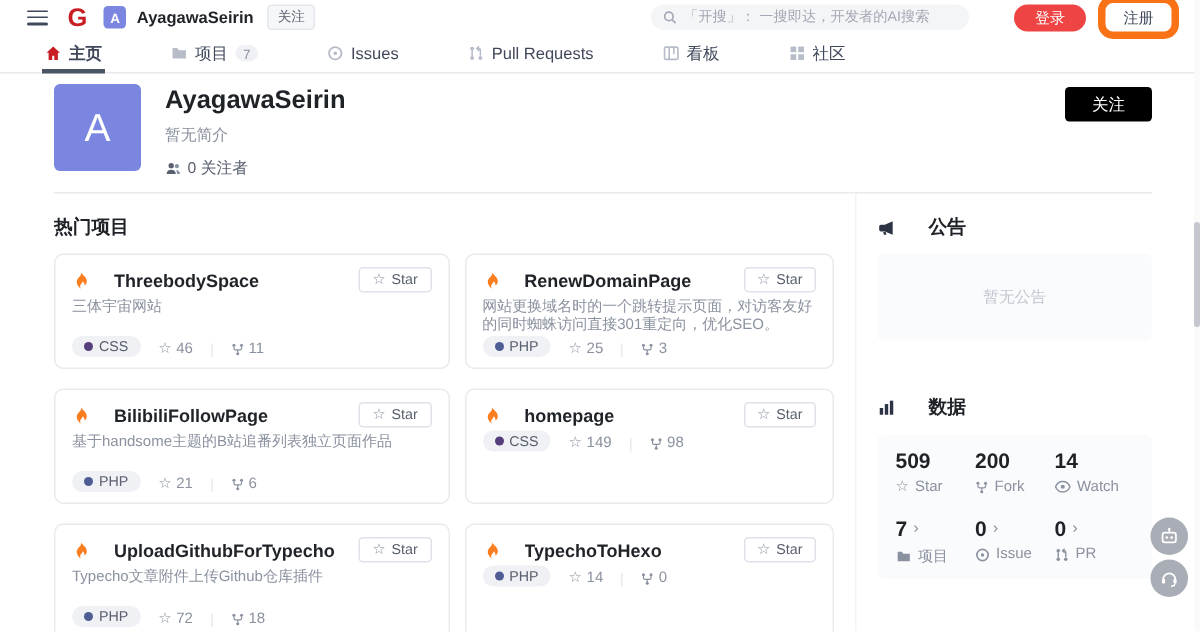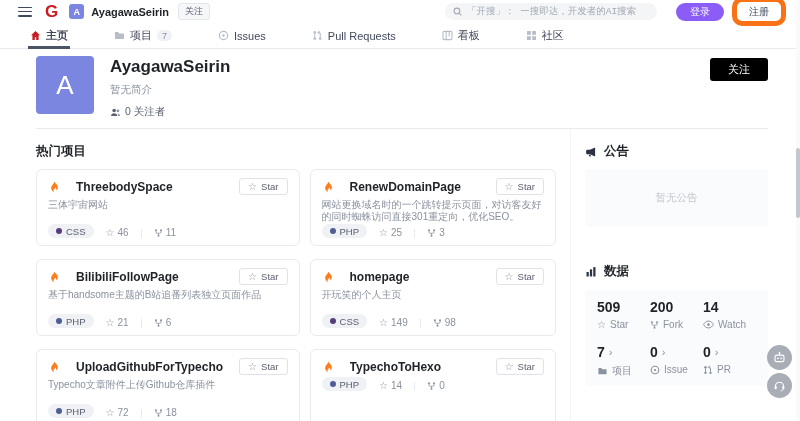--- a/index.html
+++ b/index.html
@@ -14,23 +14,23 @@
   .logo { font-size:17px; font-weight:800; margin-left:13px; line-height:1; cursor:pointer; }
   .mini-avatar { width:15px; height:15px; border-radius:3px; margin-left:11px; color:#fff;
     font-size:9px; font-weight:bold; display:flex; align-items:center; justify-content:center; }
   .topbar-user { font-size:11px; font-weight:bold; margin-left:7px; color:#1f2328; }
   .follow-chip { margin-left:9px; font-size:9px; color:#595f6d; background:#f6f7f9; border:1px solid #e3e6ea;
     border-radius:3px; padding:1px 6px; cursor:pointer; }
   .topbar-right { margin-left:auto; display:flex; align-items:center; }
   .search-box { width:212px; height:17px; background:#f4f5f7; border-radius:9px; display:flex; align-items:center; padding:0 8px; }
   .search-box svg { flex:none; }
   .search-box input { border:0; outline:0; background:transparent; font-size:9.5px; width:100%; margin-left:5px;
-    font-family:Liberation Mono, monospace; color:#40485b; }
+    font-family:Liberation Sans, sans-serif; color:#40485b; }
   .search-box input::placeholder { color:#a3a9b5; }
-  .btn-login { margin-left:19px; background:#8b5cf6; color:#fff; font-size:10px; border:0; border-radius:10px;
+  .btn-login { margin-left:30px; background:#ef4444; color:#fff; font-size:10px; border:0; border-radius:10px;
     padding:2px 14px; cursor:pointer; font-family:inherit; }
   .btn-register { margin-left:8px; background:#fff; color:#40485b; font-size:10px; border:5px solid #f97316;
     border-radius:10px; padding:2.5px 12px; cursor:pointer; font-family:Liberation Mono, monospace; }
 
   
   .tabbar { display:flex; align-items:stretch; height:26px; border-bottom:1px solid #e8eaed; padding:0 28px; gap:42px; }
   .tab { display:flex; align-items:center; gap:5px; font-size:11px; color:#40485b; cursor:pointer; position:relative; padding:0 2px; }
   .tab .ic { color:#9aa2b1; }
   .tab.active { font-weight:bold; }
   .tab.active::after { content:""; position:absolute; left:0; right:0; bottom:-1px; height:3px; background:#4c5564; }
@@ -65,21 +65,21 @@
     display:-webkit-box; -webkit-line-clamp:2; -webkit-box-orient:vertical; }
   .pfoot { display:flex; align-items:flex-end; margin-top:2px; font-size:10px; color:#8a919f; }
   .lang-pill { display:inline-flex; align-items:center; gap:4px; background:#f0f1f4; border-radius:8px;
     padding:1.5px 8px; font-size:9.5px; color:#596070; }
   .lang-dot { width:6px; height:6px; border-radius:50%; display:inline-block; }
   .cnt { display:inline-flex; align-items:center; gap:3px; margin-left:12px; cursor:pointer; }
   .vsep { width:1px; height:9px; background:#e8eaed; margin-left:12px; }
 
   
   .sidebar { width:198px; flex:none; border-left:1px solid #f2f3f5; padding-left:14px; }
-  .side-title { display:flex; align-items:center; gap:7px; font-size:12.5px; font-weight:bold; color:#1f2328; }
+  .side-title { display:flex; align-items:center; gap:22px; font-size:12.5px; font-weight:bold; color:#1f2328; }
   .side-sec1 .side-title { margin-top:14px; }
   .announce-box { margin-top:9px; height:58px; background:#fafbfc; border-radius:4px; display:flex;
     align-items:center; justify-content:center; font-size:10.5px; color:#c2c7d0; }
   .side-sec2 .side-title { margin-top:36px; }
   .stats-box { margin-top:10px; background:#fafbfc; border-radius:4px; padding:9px 12px 8px;
     display:grid; grid-template-columns:1fr 1fr 1fr; row-gap:14px; }
   .stat-val { font-size:14px; font-weight:bold; color:#1f2328; display:flex; align-items:center; gap:4px; }
   .stat-chevron { font-size:11px; color:#8a919f; font-weight:normal; }
   .stat-label { font-size:10px; color:#8a919f; margin-top:4px; display:flex; align-items:center; gap:4px; }
 
@@ -303,21 +303,20 @@
           <div class="card-head">
             <svg class="ic" width="12" height="12" viewBox="0 0 16 16">
               <path fill="#fa7d20" d="M8 .8c.5 2.6-1.6 3.7-2.6 5.2-1 1.5-1.5 3-.9 4.9.7 2.1 2.4 3.7 3.4 4.3-1-1.6-.8-2.8 0-3.8.6-.8 1.4-1.4 1.6-2.8 1.2 1 1.9 2.3 1.6 4 1.6-1.3 2.4-3.1 1.9-5.1C12.3 4.2 9.6 3.3 8 .8z"></path>
             </svg>
             <a class="pname">homepage</a>
             <button class="star-btn">
               <span class="star-glyph">☆</span>
               <span>Star</span>
             </button>
           </div>
-          <div class="pdesc">开玩笑的个人主页</div>
           <div class="pfoot">
             <span class="lang-pill">
               <span class="lang-dot" style="background: rgb(86, 61, 124);"></span>
               <span>CSS</span>
             </span>
             <span class="cnt">
               <span class="star-glyph">☆</span>
               <span>149</span>
             </span>
             <span class="vsep"></span>

